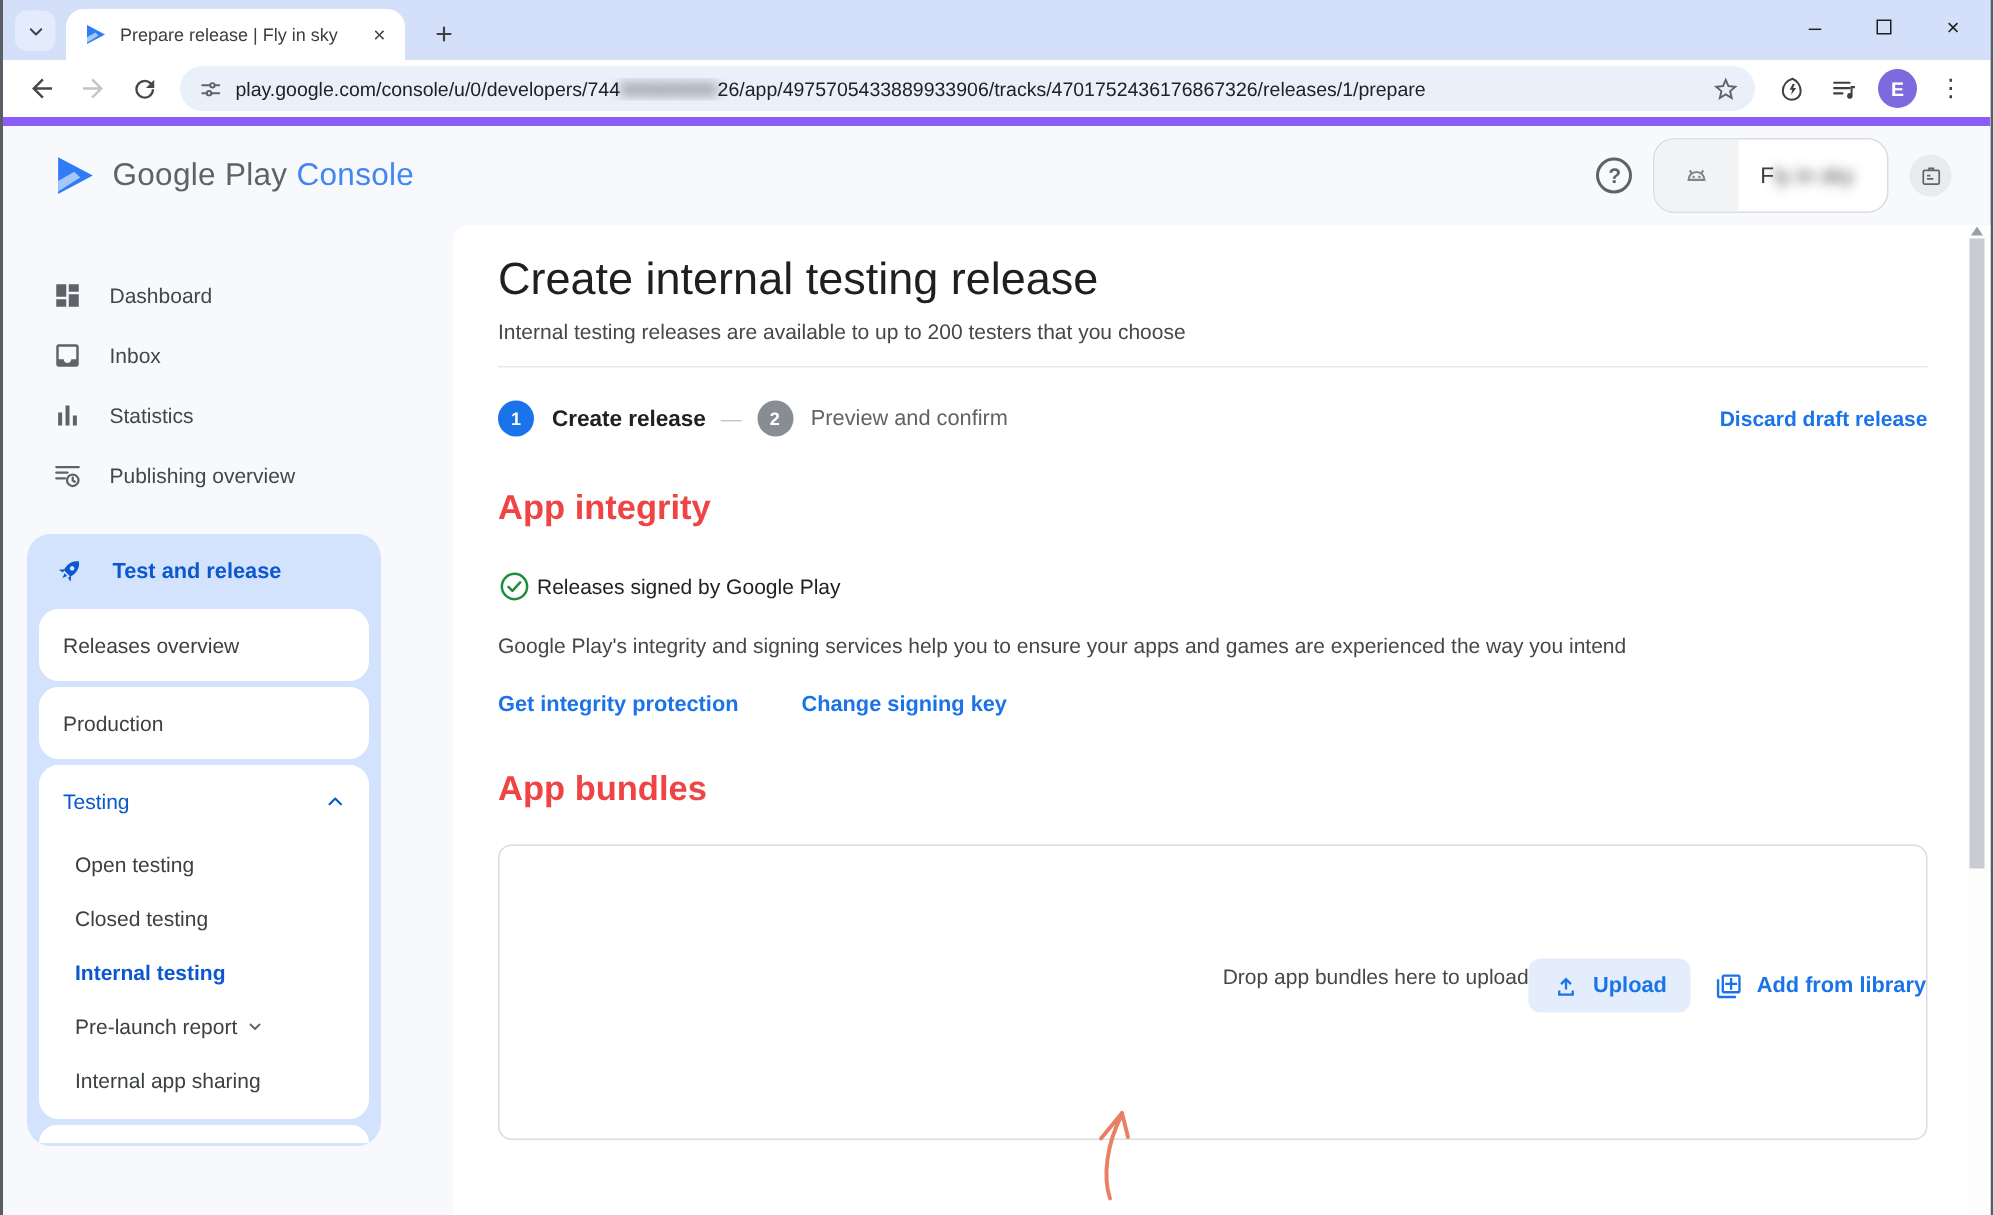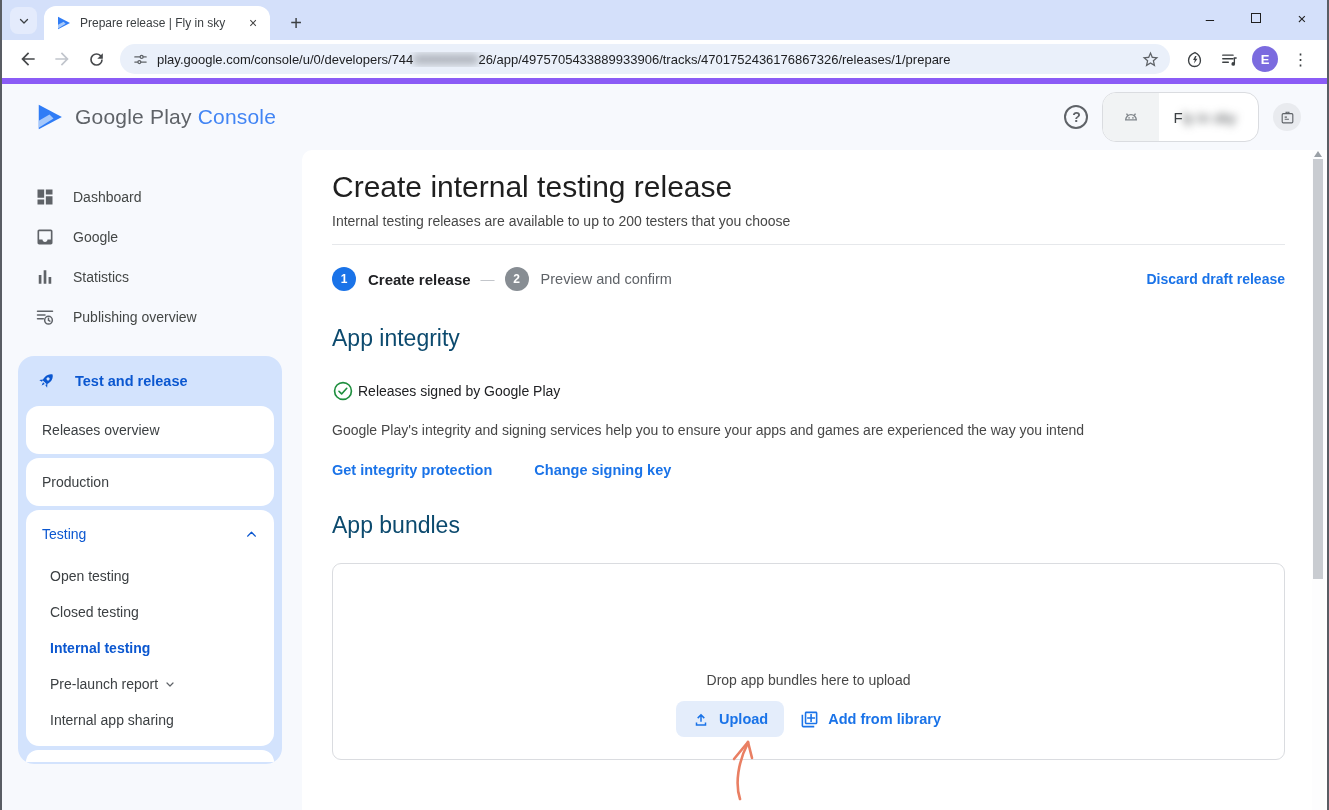--- a/index.html
+++ b/index.html
@@ -39,21 +39,21 @@
   .app-pill-icon{width:56px;height:100%;background:#f1f3f4;display:flex;align-items:center;justify-content:center}
   .app-pill-name{padding:0 22px 0 14px;font-size:15px;color:#3c4043}
   .badge-btn{width:28px;height:28px;border-radius:50%;background:#e9ebef;display:flex;align-items:center;justify-content:center;cursor:pointer}
 
   .body{display:flex;height:660px}
   .sidebar{width:300px;flex:0 0 300px;padding:0 0 0 16px}
   .all-apps{width:264px;height:46px;border:1px solid #d8dee9;border-radius:23px;display:flex;align-items:center;gap:20px;padding:0 18px;cursor:pointer}
   .all-apps span{font-size:14px;color:#444746}
   .nav-list{margin-top:27px}
   .nav-item{height:40px;display:flex;align-items:center;gap:18px;padding-left:17px;font-size:14px;color:#444746;cursor:pointer;border-radius:20px}
-  .sect{margin-top:19px;width:264px;background:#d3e3fd;border-radius:16px;padding:0 8px 20px;height:408px;overflow:hidden}
+  .sect{margin-top:19px;width:236px;background:#d3e3fd;border-radius:16px;padding:0 8px 20px;height:408px;overflow:hidden}
   .sect-head{height:50px;display:flex;align-items:center;gap:18px;padding-left:9px;cursor:pointer}
   .sect-head span{font-size:14.5px;font-weight:bold;color:#0b57d0}
   .card{background:#fff;border-radius:13px;margin-bottom:4px}
   .card-row{height:48px;display:flex;align-items:center;font-size:14px;color:#3c4043;padding:0 16px;cursor:pointer}
   .card-row.head{color:#0b57d0;font-weight:normal;justify-content:space-between}
   .sub-item{height:36px;display:flex;align-items:center;gap:6px;padding:0 16px 0 24px;font-size:14px;color:#3c4043;cursor:pointer}
   .sub-item.sel{color:#0b57d0;font-weight:bold}
   .sliver{height:12px;border-radius:13px 13px 0 0;margin-top:4px}
 
   .main{flex:1;background:#fff;border-radius:10px 0 0 0;padding:20px 42px 0 30px;position:relative}
@@ -62,26 +62,26 @@
   .divider{margin-top:15px;border-top:1px solid #e6e8eb}
   .stepper{margin-top:22px;display:flex;align-items:center}
   .step{display:flex;align-items:center;gap:12px}
   .step-num{width:24px;height:24px;border-radius:50%;color:#fff;font-size:12px;font-weight:bold;display:flex;align-items:center;justify-content:center}
   .step-num.active{background:#1a73e8}
   .step-num.idle{background:#878d93}
   .step-label.active{font-size:15px;font-weight:bold;color:#202124}
   .step-label.idle{font-size:14.5px;color:#5f6368}
   .step-dash{color:#c3c6cb;margin:0 10px;font-size:14px}
   .discard{margin-left:auto;font-size:14px;font-weight:bold;color:#1a73e8;cursor:pointer}
-  .h2{margin-top:34px;font-size:23px;color:#0c4a6e;font-weight:400}
+  .h2{margin-top:34px;font-size:23px;color:#ef4444;font-weight:700}
   .signed-row{margin-top:28px;display:flex;align-items:center;gap:4px;font-size:14px;color:#202124}
   .para{margin-top:20px;font-size:14px;color:#474747}
   .links-row{margin-top:24px;display:flex;gap:42px}
   .blue-link{font-size:14.5px;font-weight:bold;color:#1a73e8;cursor:pointer}
-  .dropzone{margin-top:24px;height:197px;border:1px solid #dadce0;border-radius:9px;display:flex;flex-direction:column;justify-content:flex-end;align-items:center;padding-bottom:22px;position:relative}
+  .dropzone{margin-top:24px;height:197px;border:1px solid #dadce0;border-radius:9px;display:flex;flex-direction:row;justify-content:flex-end;align-items:center;padding-bottom:22px;position:relative}
   .drop-hint{font-size:14px;color:#474747}
   .drop-actions{margin-top:13px;display:flex;align-items:center;gap:16px}
   .upload-btn{height:36px;display:flex;align-items:center;gap:9px;padding:0 16px;background:#e4edfb;border-radius:8px;color:#1a73e8;font-size:14.5px;font-weight:bold;cursor:pointer;border:none}
   .lib-link{display:flex;align-items:center;gap:9px;color:#1a73e8;font-size:14.5px;font-weight:bold;cursor:pointer}
   .annot{position:absolute;left:385px;top:172px;overflow:visible;z-index:3;pointer-events:none}
 
   .scrollbar{position:absolute;right:2px;top:150px;width:13px;height:660px;background:#fdfdfe}
   .scroll-up{position:absolute;top:1px;left:2px;width:0;height:0;border-left:4.5px solid transparent;border-right:4.5px solid transparent;border-bottom:6px solid #9aa0a6;cursor:pointer}
   .thumb{position:absolute;top:9px;left:1px;width:10px;height:420px;background:#c9ccd1;cursor:pointer}
 </style>
@@ -204,21 +204,21 @@
           <div class="nav-item">
             <svg width="20" height="20" viewBox="0 0 24 24">
                 <path fill="#5f6368" d="M3 13h8V3H3v10zm0 8h8v-6H3v6zm10 0h8V11h-8v10zm0-18v6h8V3h-8z"></path>
               </svg>
             <span>Dashboard</span>
           </div>
           <div class="nav-item">
             <svg width="20" height="20" viewBox="0 0 24 24">
                 <path fill="#5f6368" d="M19 3H4.99C3.88 3 3 3.9 3 5v14c0 1.1.88 2 1.99 2H19c1.1 0 2-.9 2-2V5c0-1.1-.9-2-2-2zm0 12h-4c0 1.66-1.35 3-3 3s-3-1.34-3-3H4.99V5H19v10z"></path>
               </svg>
-            <span>Google</span>
+            <span>Inbox</span>
           </div>
           <div class="nav-item">
             <svg width="20" height="20" viewBox="0 0 24 24">
                 <path fill="#5f6368" d="M4.5 9.5h3.2V20H4.5zM10.4 4h3.2v16h-3.2zM16.3 12h3.2v8h-3.2z"></path>
               </svg>
             <span>Statistics</span>
           </div>
           <div class="nav-item">
             <svg width="20" height="20" viewBox="0 0 24 24">
                 <g stroke="#5f6368" stroke-width="1.8" fill="none" stroke-linecap="round">

